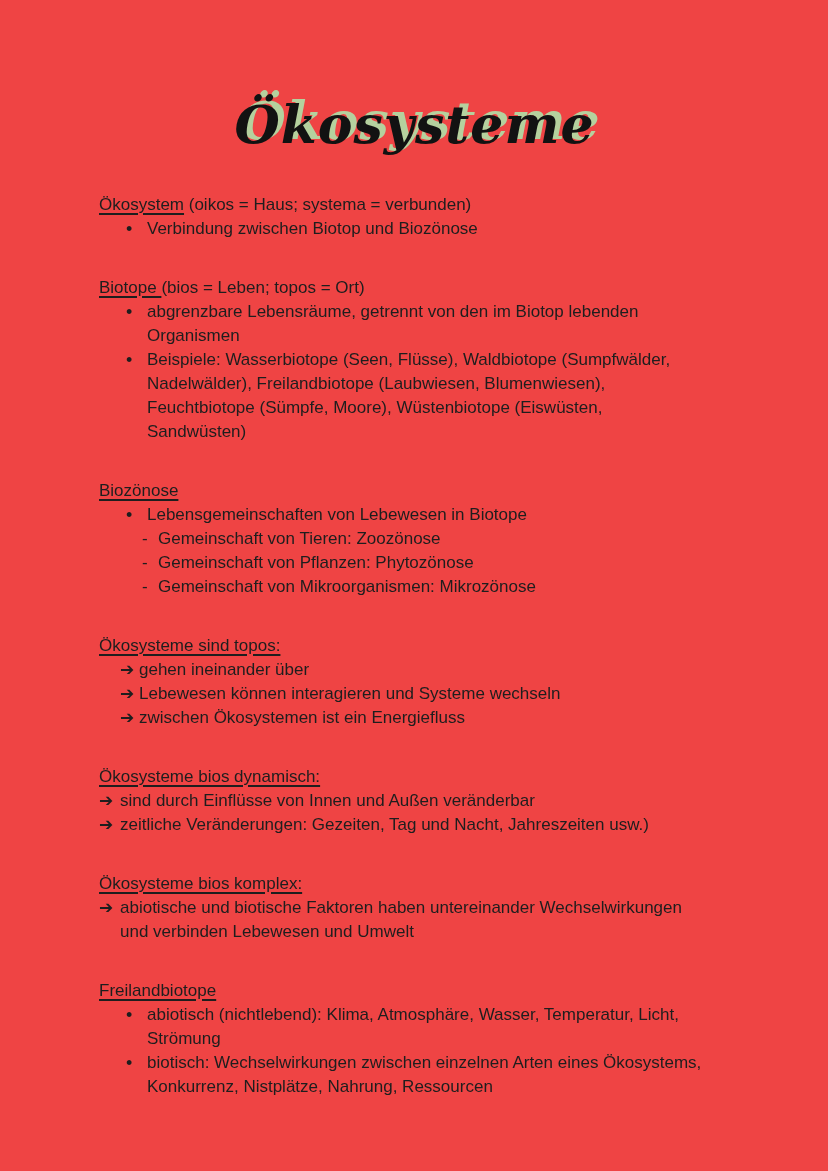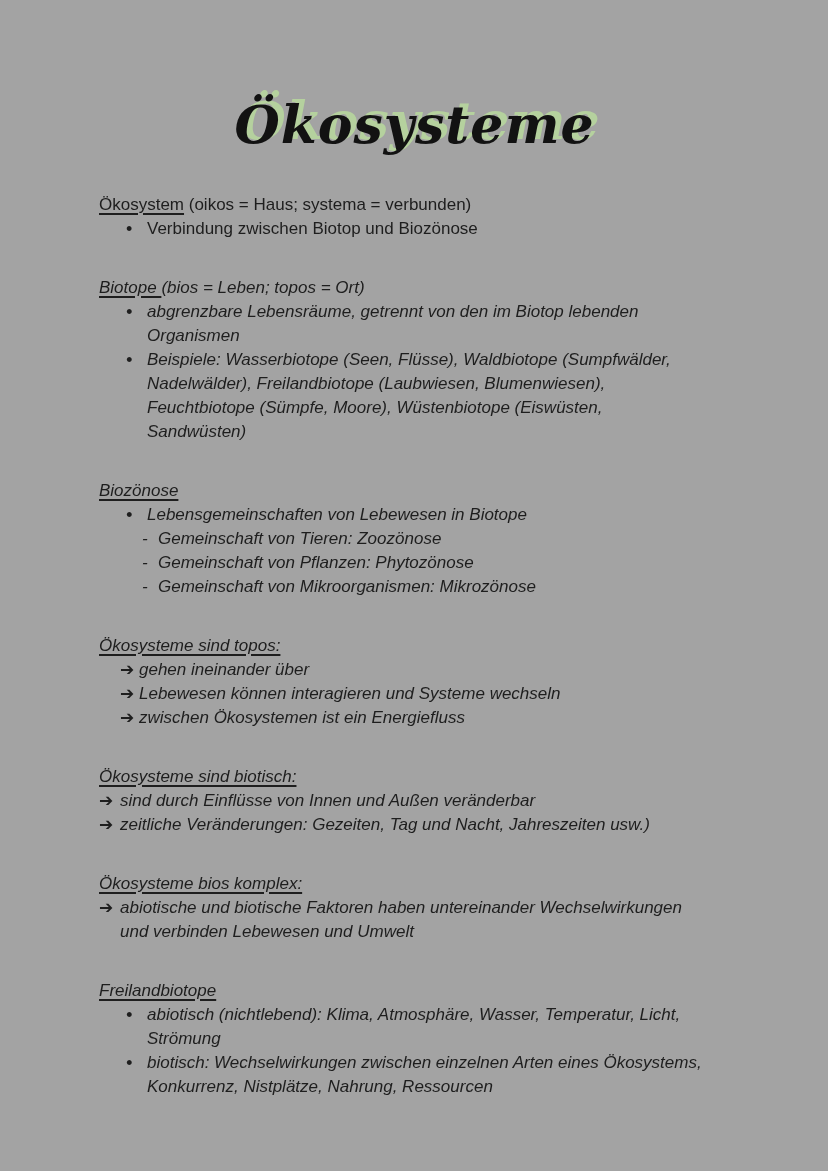--- a/index.html
+++ b/index.html
@@ -1,39 +1,39 @@
 <!DOCTYPE html>
 <html lang="de"><head>
 <meta charset="utf-8">
 <style>
   html,body { margin:0; padding:0; background:#ffffff; }
   .page {
     position:relative;
     width:828px; height:1171px;
-    background:#a3a3a3;
+    background:#ef4444;
     box-sizing:border-box;
     padding:92px 98px 0 99px;
     font-family:"Liberation Sans","DejaVu Sans",sans-serif;
     font-size:17px; line-height:24px;
     color:#1e1e1e;
     overflow:hidden;
   }
   .doc-title {
     margin:0 0 16px 0;
     text-align:center;
     font-family:"DejaVu Serif",serif;
     font-style:italic;
     font-weight:700;
     font-size:52px;
     line-height:66px;
     color:#121212;
     letter-spacing:1px;
     text-shadow:6px -4px 0 #b5d19e;
   }
-  .sec + .sec { margin-top:24px;font-style:italic; }
+  .sec + .sec { margin-top:24px; }
   .heading { white-space:pre;margin-top:35px; }
   .heading .u {
     text-decoration:underline;
     text-decoration-thickness:1.5px;
     text-underline-offset:3px;
   }
   .item { position:relative; }
   .item .marker { position:absolute; top:0; }
   .item .txt { display:block; white-space:pre-wrap; }
   .item.bullet       { padding-left:48px; }
@@ -101,21 +101,21 @@
         <div class="item arrow-indent">
           <span class="marker">➔</span>
           <span class="txt">Lebewesen können interagieren und Systeme wechseln</span>
         </div>
         <div class="item arrow-indent">
           <span class="marker">➔</span>
           <span class="txt">zwischen Ökosystemen ist ein Energiefluss</span>
         </div>
       </section>
       <section class="sec">
-        <div class="heading"><span class="u">Ökosysteme sind biotisch:</span></div>
+        <div class="heading"><span class="u">Ökosysteme bios dynamisch:</span></div>
         <div class="item arrow">
           <span class="marker">➔</span>
           <span class="txt">sind durch Einflüsse von Innen und Außen veränderbar</span>
         </div>
         <div class="item arrow">
           <span class="marker">➔</span>
           <span class="txt">zeitliche Veränderungen: Gezeiten, Tag und Nacht, Jahreszeiten usw.)</span>
         </div>
       </section>
       <section class="sec">

